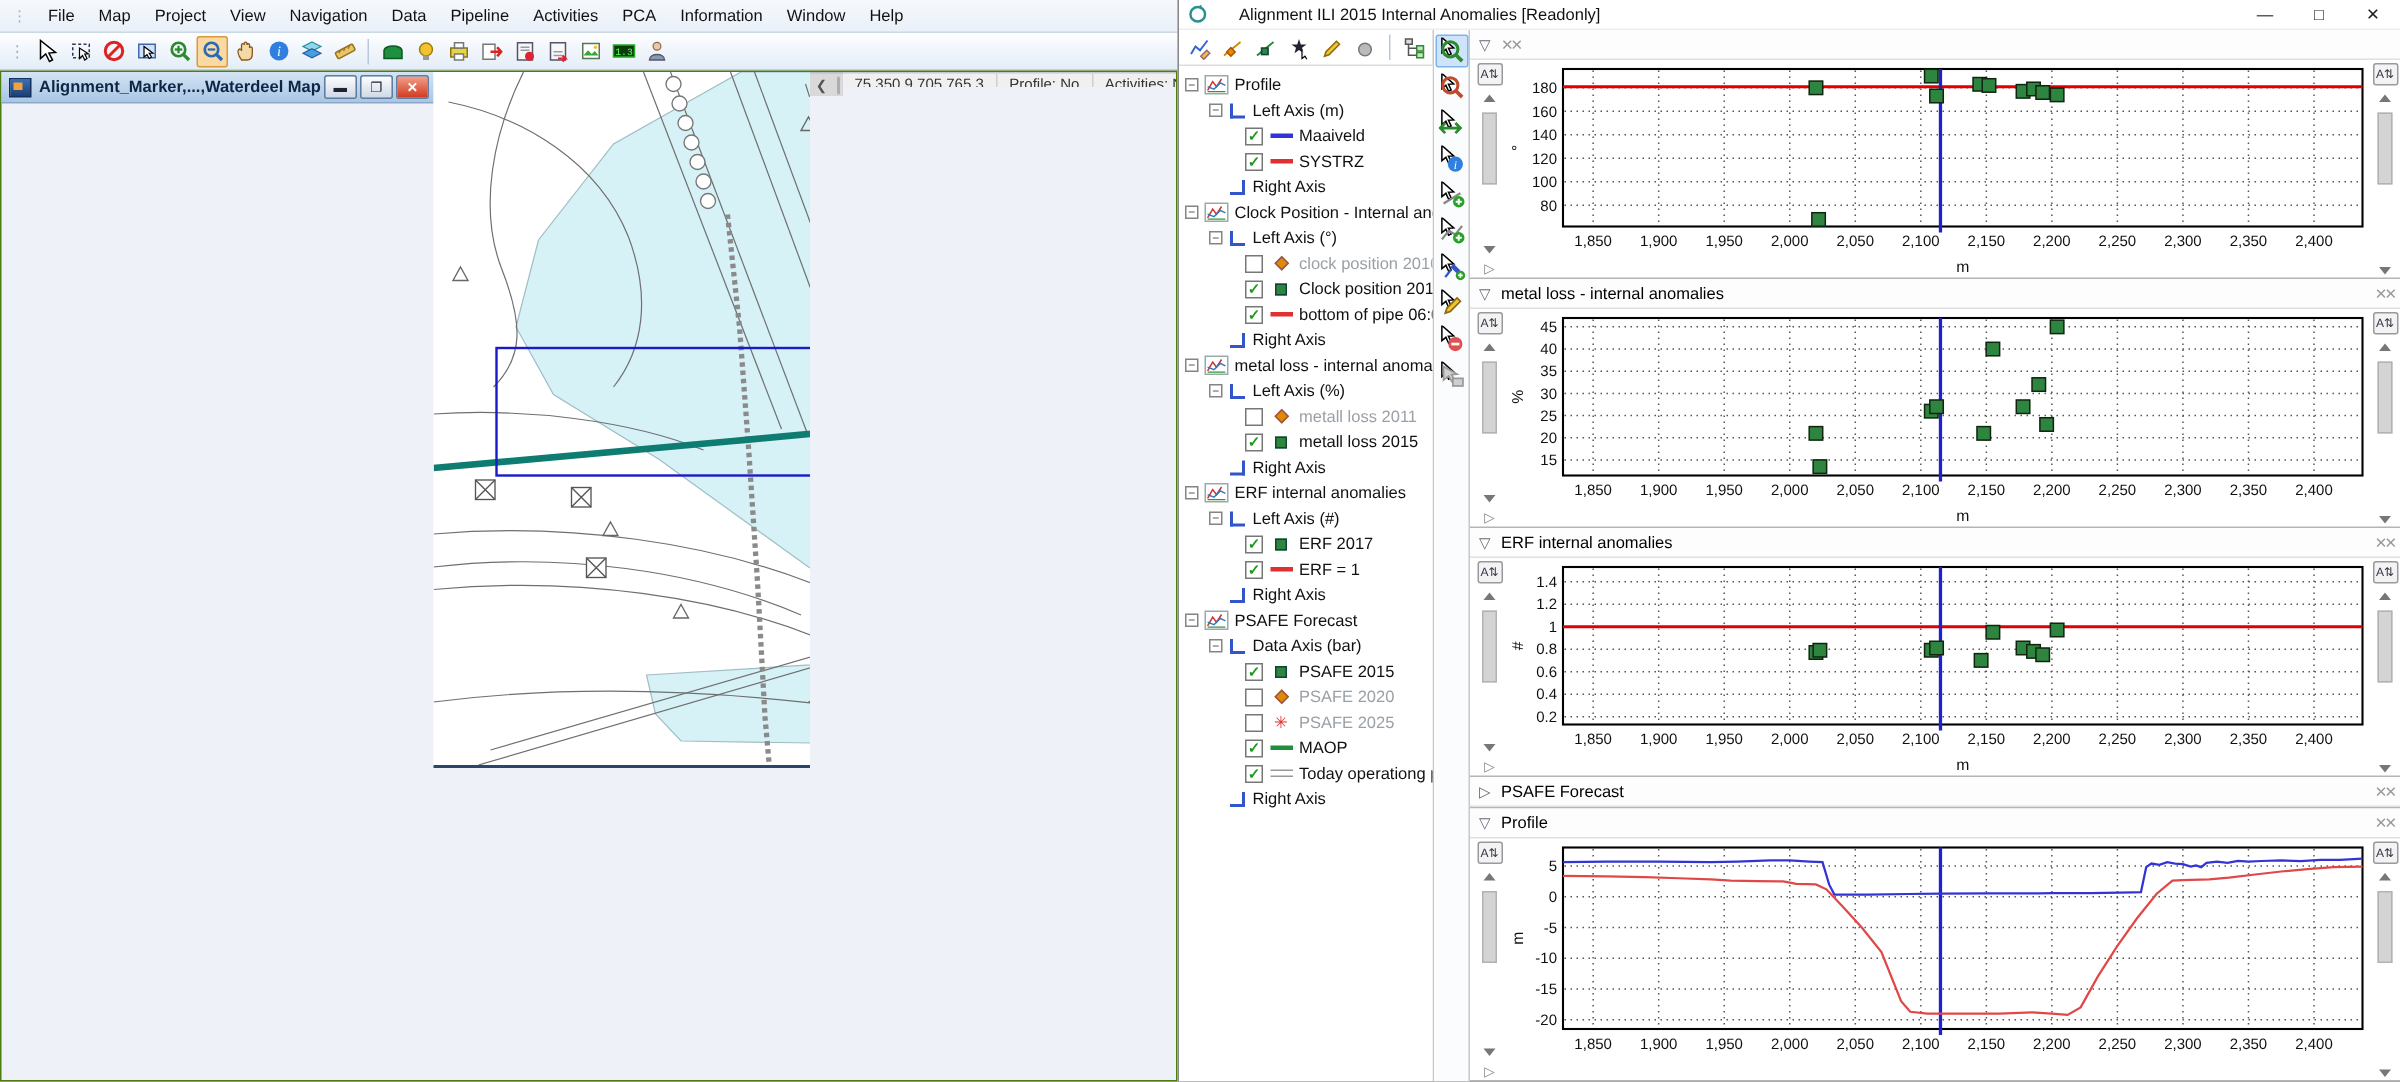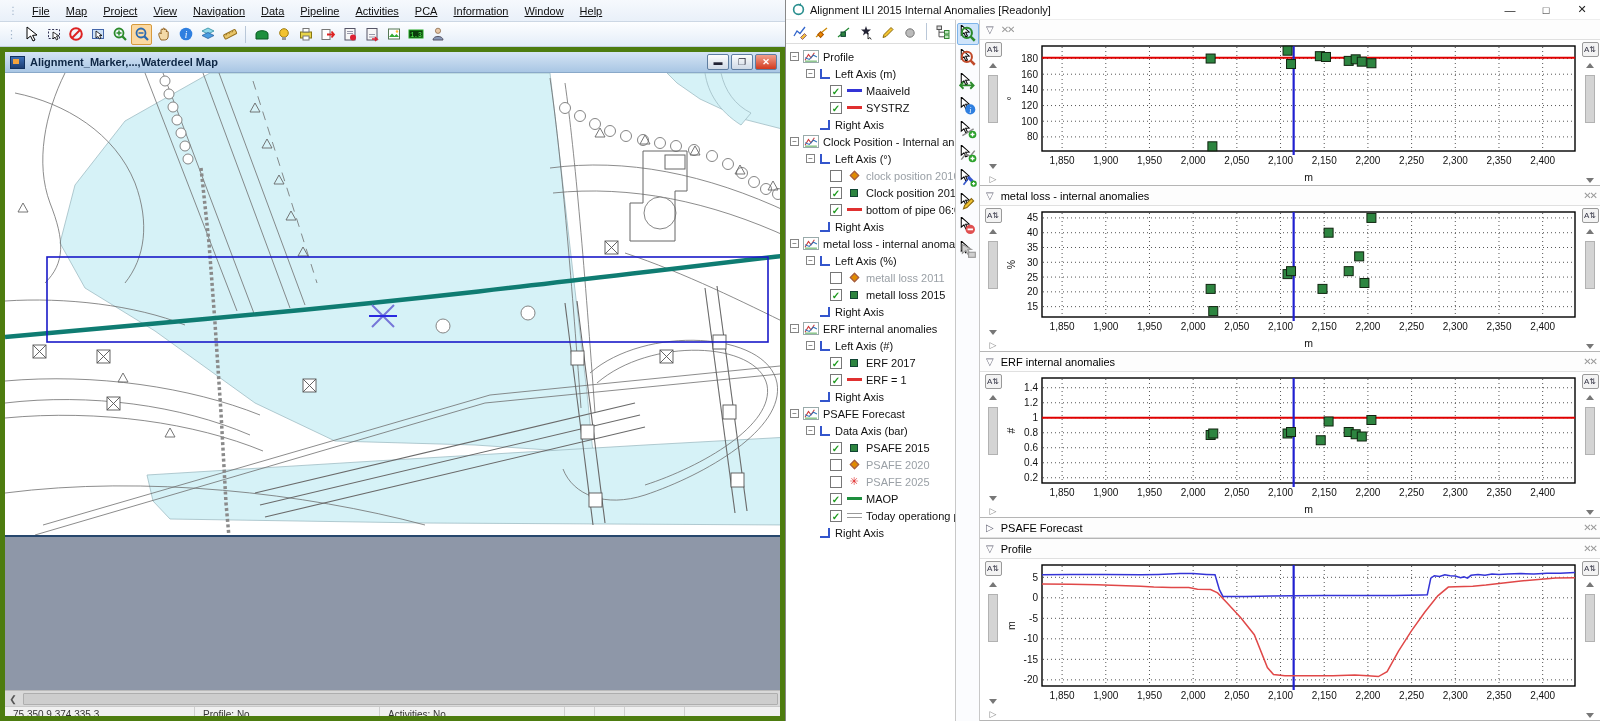--- a/index.html
+++ b/index.html
@@ -4,48 +4,48 @@
 <style>
   * { margin:0; padding:0; box-sizing:border-box; }
   html,body { width:1600px; height:721px; overflow:hidden; background:#666;
               font-family:"Liberation Sans", sans-serif; font-size:11px; color:#111; }
   #app { position:relative; width:1600px; height:721px; }
 
   
   #left-window { position:absolute; left:0; top:0; width:785px; height:721px; background:#eef2f8; display:flex; flex-direction:column; }
   .l-menubar { height:22px; background:linear-gradient(#f6f9fd,#e9f0f9); border-bottom:1px solid #ccd7e4; display:flex; align-items:center; padding-left:8px; gap:2px; }
   .l-menubar .grip { color:#9fb2c8; margin-right:4px; font-size:10px; }
-  .menu-item { padding:3px 8px; cursor:default; border-radius:2px;text-decoration:underline; }
+  .menu-item { padding:3px 8px; cursor:default; border-radius:2px; }
   .l-toolbar { height:25px; background:linear-gradient(#fdfeff,#e4edf8); border-bottom:1px solid #c3d0e0; display:flex; align-items:center; padding-left:6px; gap:1px; }
   .tb-icon { width:21px; height:21px; display:flex; align-items:center; justify-content:center; border:1px solid transparent; border-radius:2px; }
   .tb-icon svg { width:16px; height:16px; }
   .tb-icon.active { background:#fbd9a2; border-color:#d79a3c; }
   .tb-sep { width:1px; height:17px; background:#b9c7d8; margin:0 4px; }
 
   
-  .map-window { flex:1; display:flex; flex-direction:column; border:5px solid #4d7c0f; }
+  .map-window { flex:1; display:flex; flex-direction:row; border:1px solid #4d7c0f; }
   .map-titlebar { height:21px; background:linear-gradient(#d5e4f4,#a9c6e4); border-bottom:1px solid #8aa9c9; display:flex; align-items:center; padding:0 3px 0 5px; }
   .map-titlebar .wicon { width:15px; height:13px; margin-right:5px; background:linear-gradient(#3c6eb4,#1d3f73); border:1px solid #11315e; position:relative; }
   .map-titlebar .wicon:after { content:""; position:absolute; left:2px; top:2px; width:6px; height:5px; background:#f3a33c; }
   .map-title { flex:1; font-weight:bold; color:#0d2644; white-space:nowrap; overflow:hidden; }
   .cap-btn { width:22px; height:16px; margin-left:2px; border:1px solid #5f7da0; border-radius:2px; background:linear-gradient(#fdfdfd,#cfd9e6); display:flex; align-items:center; justify-content:center; font-size:9px; color:#223; }
   .cap-btn.close { background:linear-gradient(#f2a08c,#d2391e); color:#fff; font-weight:bold; }
   .map-canvas { height:464px; background:#fff; position:relative; overflow:hidden; border-bottom:2px solid #27476d; }
   .map-void { flex:1; background:#8e97a8; }
   .map-hscroll { height:16px; background:#d9d9d9; border-top:1px solid #bbb; display:flex; align-items:center; }
   .map-hscroll .arrow { width:16px; height:14px; display:flex; align-items:center; justify-content:center; color:#555; font-size:9px; }
   .map-hscroll .thumb { height:12px; flex:1; margin:0 2px; background:#cdcdcd; border:1px solid #aeaeae; border-radius:1px; }
   .map-statusbar { height:10px; background:#f0f0f0; border-top:1px solid #c8c8c8; display:flex; overflow:hidden; }
   .status-cell { padding:2px 8px 0 8px; border-right:1px solid #cfcfcf; white-space:nowrap; font-size:10px; color:#333; }
 
   
   #right-window { position:absolute; left:785px; top:0; width:815px; height:721px; background:#fff; border-left:1px solid #888; display:flex; flex-direction:column; }
   .r-titlebar { height:20px; background:#fff; display:flex; align-items:center; padding-left:6px; border-bottom:1px solid #eee; }
   .r-titlebar .ricon { width:13px; height:13px; margin-right:5px; }
-  .r-title { flex:1; font-size:11px; }
+  .r-title { flex:1; font-size:11px;margin-left:16px; }
   .r-capbtn { width:36px; height:19px; display:flex; align-items:center; justify-content:center; font-size:11px; color:#222; }
   .r-menubar { height:14px; display:flex; align-items:center; padding-left:4px; gap:0; background:#fff; }
   .r-menubar .menu-item { padding:1px 7px; }
   .rw-body { flex:1; display:flex; min-height:0; }
   .rw-leftcol { width:170px; display:flex; flex-direction:column; border-right:1px solid #c8c8c8; }
   .r-toolbar { height:24px; border-bottom:1px solid #ddd; display:flex; align-items:center; padding-left:4px; gap:2px; }
   .r-toolbar .tb-icon { width:20px; height:20px; }
   .rw-tree { flex:1; overflow:hidden; padding-top:4px; background:#fff; }
 
   
@@ -379,21 +379,21 @@
           </g>
         </svg>
       </div>
 
       <div class="map-void"></div>
       <div class="map-hscroll">
         <span class="arrow">❮</span>
         <span class="thumb"></span>
       </div>
       <div class="map-statusbar">
-        <span class="status-cell" style="width:190px">75,350.9    374,335.3</span>
+        <span class="status-cell" style="width:190px">75,350.9    705,765.3</span>
         <span class="status-cell" style="width:185px">Profile: No</span>
         <span class="status-cell" style="width:185px">Activities: No</span>
         <span class="status-cell" style="width:30px"></span>
         <span class="status-cell" style="width:30px"></span>
         <span class="status-cell" style="width:60px"></span>
         <span class="status-cell" style="flex:1;border-right:none"></span>
       </div>
     </div>
   </section>
 

